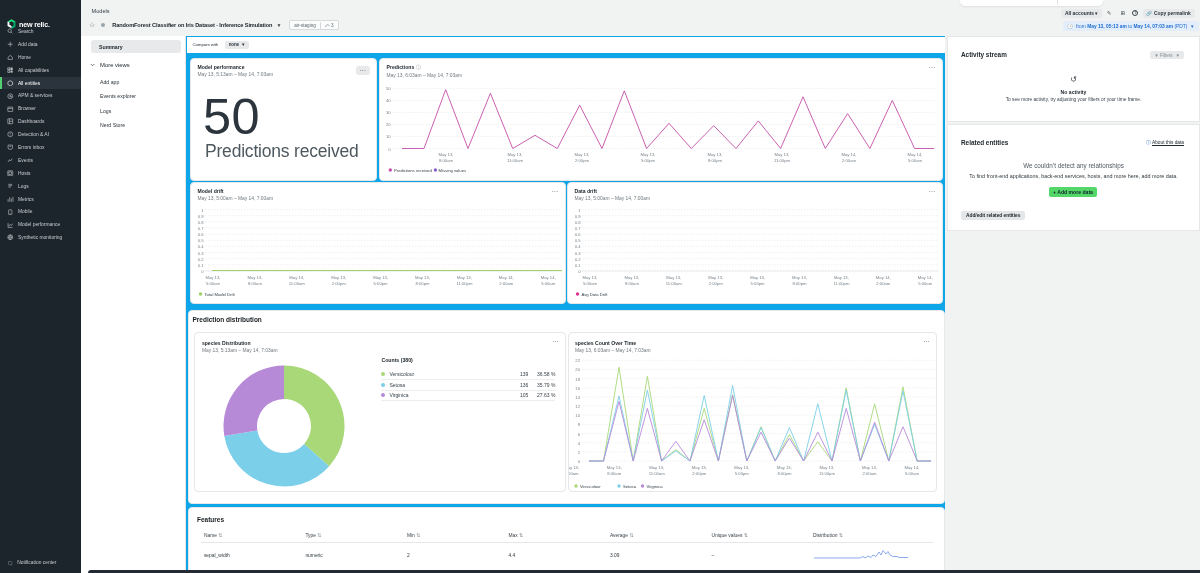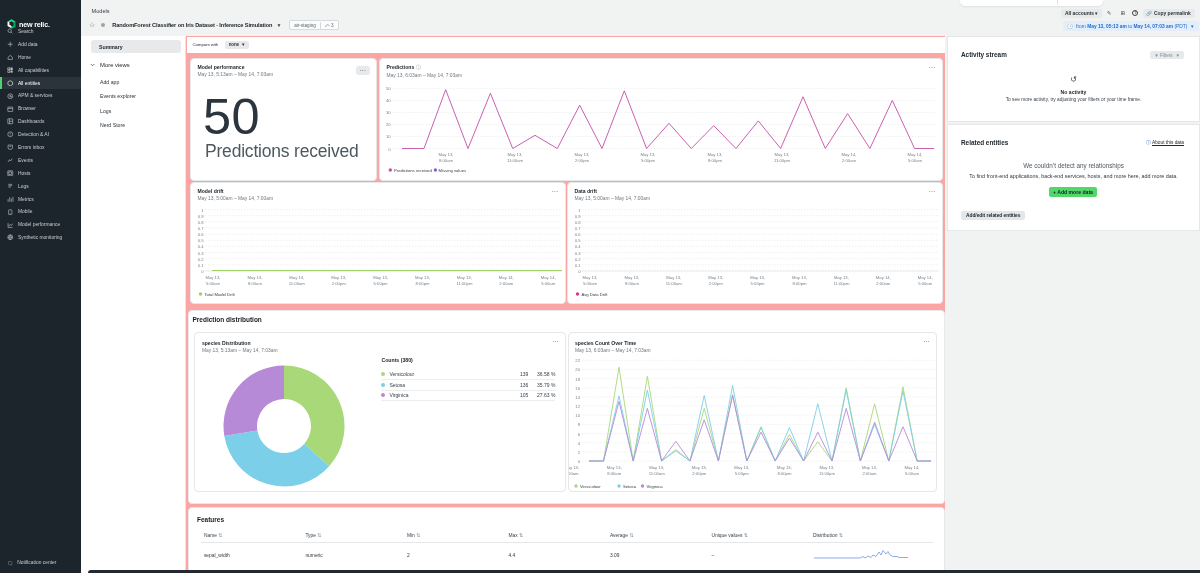--- a/index.html
+++ b/index.html
@@ -38,21 +38,21 @@
 #timebar { right:1.5px; top:21px; height:10px; background:#e4eefa; border-radius:2px; display:flex; align-items:center; padding:0 4px; font-size:4.85px; color:#1c6bd0; }
 
 
 #subnav { left:81px; top:36px; width:105px; height:537px; background:#fff; border-right:1px solid #e4e6e7; z-index:4; }
 #summary { left:10px; top:4px; width:90px; height:13px; background:#e7e9ea; border-radius:3px; display:flex; align-items:center; padding-left:8px; font-size:5.2px; font-weight:bold; color:#21282e; }
 .mv { left:9px; top:26px; font-size:5.9px; color:#21282e; display:flex; align-items:center; }
 
 .snitem { left:19px; font-size:5.2px; color:#2b343c; }
 
 
-#main { left:186px; top:36px; width:759px; height:537px; background:#fca5a5; }
+#main { left:186px; top:36px; width:759px; height:537px; background:#0ea5e9; }
 #comparebar { left:0.5px; top:0.5px; width:758px; height:16.5px; background:#fff; display:flex; align-items:center; padding-left:6px; font-size:4.4px; letter-spacing:-0.12px; color:#30393f; }
 #comparebar .nonebtn { margin-left:7px; background:#e7e9ea; border-radius:2px; height:7.5px; display:flex; align-items:center; padding:0 3.5px; font-weight:bold; font-size:4.5px; letter-spacing:-0.1px; }
 .card { position:absolute; background:#fff; border:1px solid #e5e7e8; border-radius:4px; }
 .ct { font-size:5.1px; font-weight:bold; color:#21282e; }
 .cs { font-size:4.9px; color:#71797f; margin-top:1.5px; }
 .dots { position:absolute; right:6px; top:5px; color:#4a545b; font-size:7px; letter-spacing:0.5px; line-height:4px; }
 .dotsbg { background:#e7e9ea; border-radius:3px; width:14px; height:9px; text-align:center; }
 #bignum { font-size:50.5px; color:#2c353d; letter-spacing:0.5px; }
 #bigsub { font-size:17.5px; color:#4e585f; letter-spacing:-0.2px; }
 .seclabel { position:absolute; font-size:6.5px; font-weight:bold; color:#171c20; }

